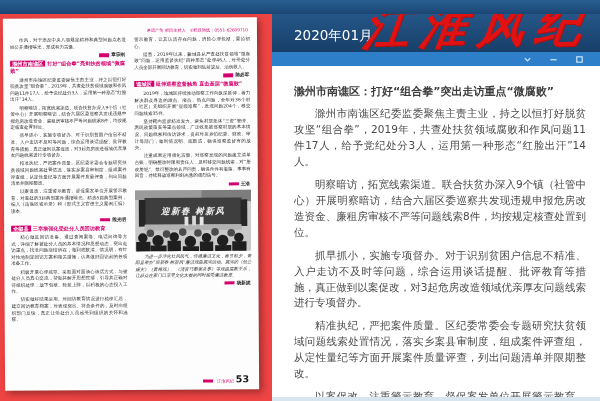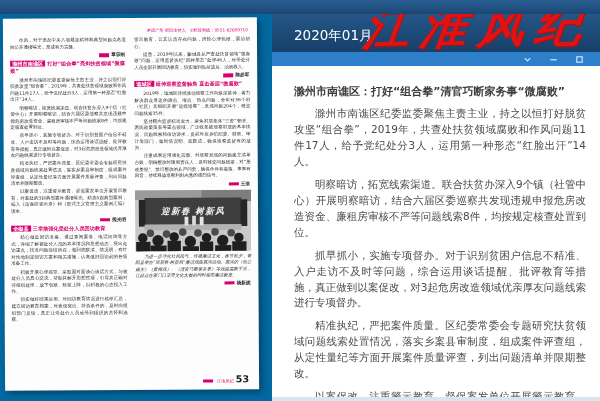--- a/index.html
+++ b/index.html
@@ -5,21 +5,21 @@
   html,body{margin:0;padding:0;}
   body{
     width:600px;height:401px;position:relative;overflow:hidden;
     background:#e9e9e9;font-family:"DejaVu Sans","Liberation Sans",sans-serif;
   }
   
   .titlebar{position:absolute;left:0;top:0;width:600px;height:14px;
     background:linear-gradient(#2a5f93,#1b4674);z-index:4;}
   
   .left-pane{position:absolute;left:0;top:14px;width:272px;height:387px;
-    background:#0369a1;overflow:hidden;}
+    background:#ef4444;overflow:hidden;}
   .scan-page{position:absolute;left:4px;top:4px;width:254px;height:372px;
     background:#fdfdfd;box-shadow:3px 3px 7px rgba(0,0,0,.35);
     transform:rotate(-.35deg);padding:10px 7px 4px 7px;box-sizing:border-box;}
   .scan-header{text-align:right;font-size:4.2px;color:#d6006e;margin:0 2px 4px 0;}
   .cols{display:flex;gap:8px;}
   .col{width:50%;}
   .t{font-size:4.5px;line-height:6.6px;color:#2c2c2c;text-align:justify;
      text-indent:2em;margin:0 0 1.5px 0;}
   .sig{text-align:right;font-size:4.6px;color:#1c1c1c;margin:2px 1px 3px 0;font-weight:bold;}
   .sigbox{display:inline-block;width:10px;height:3.5px;background:#d6006e;
@@ -150,21 +150,21 @@
       <polyline points="2,3.5 5,6.5 8,3.5" fill="none" stroke="#cfe6fa" stroke-width="1.4"></polyline>
     </svg>
     <svg class="tool-icon" viewBox="0 0 10 10">
       <rect x="1.5" y="4.6" width="7" height="1.4" fill="#cfe6fa"></rect>
     </svg>
     <svg class="tool-icon" viewBox="0 0 10 10">
       <rect x="2" y="2" width="6" height="6" fill="none" stroke="#cfe6fa" stroke-width="1.3"></rect>
     </svg>
   </div>
   <div class="panel-content">
-    <div class="article-title">滁州市南谯区：打好“组合拳”清官巧断家务事“微腐败”</div>
+    <div class="article-title">滁州市南谯区：打好“组合拳”突出走访重点“微腐败”</div>
     <p class="article-p">滁州市南谯区纪委监委聚焦主责主业，持之以恒打好脱贫攻坚“组合拳”，2019年，共查处扶贫领域腐败和作风问题11件17人，给予党纪处分3人，运用第一种形态“红脸出汗”14人。</p>
     <p class="article-p">明察暗访，拓宽线索渠道。联合扶贫办深入9个镇（社管中心）开展明察暗访，结合六届区委巡察共发现违规申报危房改造资金、廉租房审核不严等问题线索8件，均按规定核查处置到位。</p>
     <p class="article-p">抓早抓小，实施专项督办。对于识别贫困户信息不精准、入户走访不及时等问题，综合运用谈话提醒、批评教育等措施，真正做到以案促改，对3起危房改造领域优亲厚友问题线索进行专项督办。</p>
     <p class="article-p">精准执纪，严把案件质量。区纪委常委会专题研究扶贫领域问题线索处置情况，落实乡案县审制度，组成案件评查组，从定性量纪等方面开展案件质量评查，列出问题清单并限期整改。</p>
     <p class="article-p">以案促改，注重警示教育。督促案发单位开展警示教育，对查处的3起典型案件通报曝光。精选5篇典型案例，编入《南谯区警示录》和《形式主义官僚主义案例汇编》读本。</p>
 
   </div>
   <div class="panel-bottom-strip"></div>
 </div>
 

